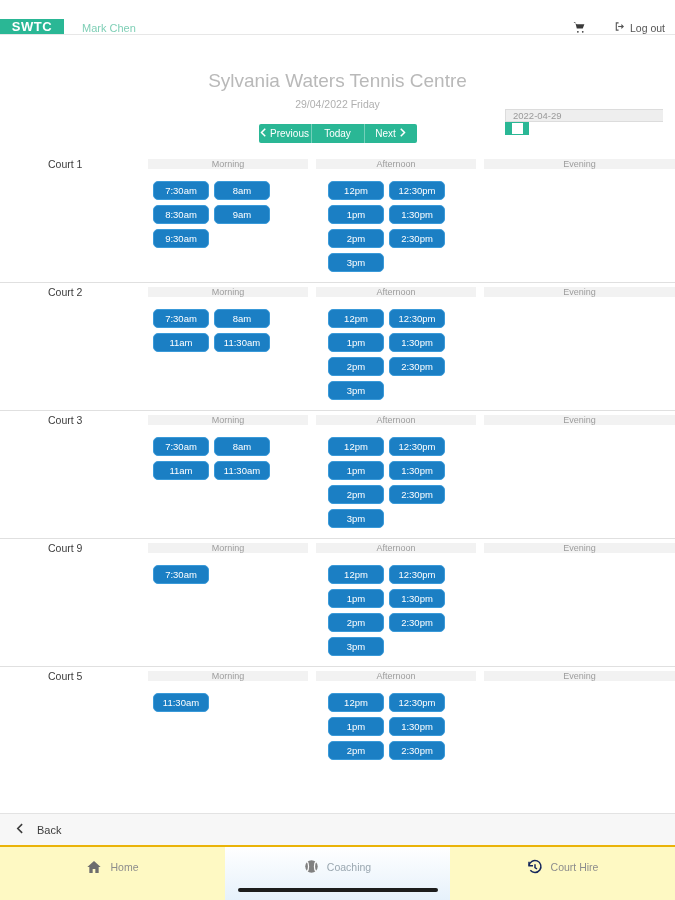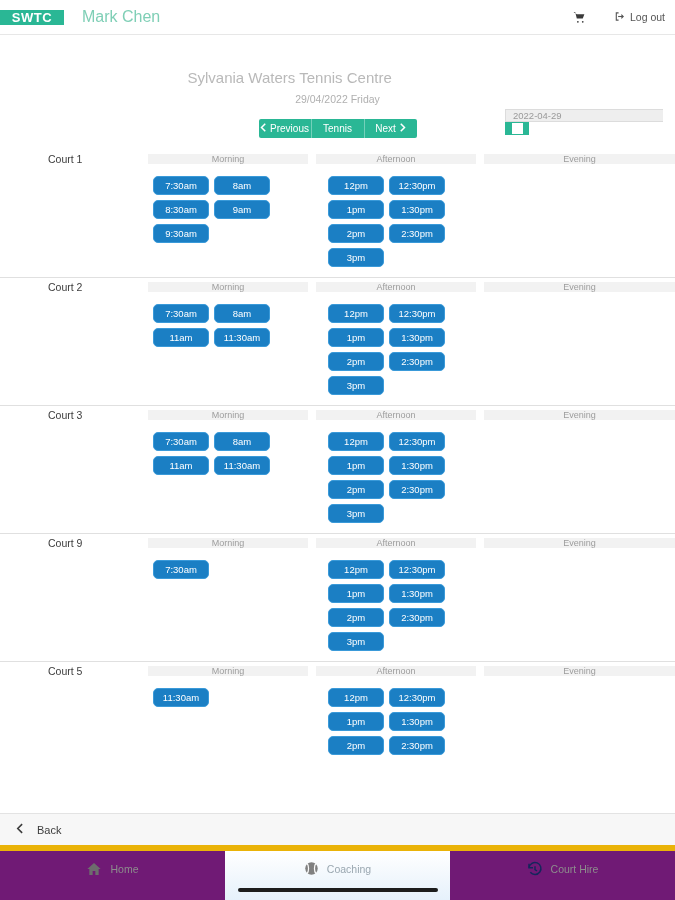--- a/index.html
+++ b/index.html
@@ -10,53 +10,54 @@
     overflow: hidden;
   }
   body { position: relative; }
 
   
   .topbar {
     height: 35px;
     background: #ffffff;
     border-bottom: 1px solid #e7e7e7;
     display: flex;
-    align-items: center;
+    align-items: flex-end;
     position: relative;
   }
   .brand {
     width: 64px;
     background: #2ab795;
     color: #ffffff;
     font-size: 13px;
     font-weight: bold;
     letter-spacing: .5px;
     display: flex; align-items: center; justify-content: center;
   }
   .username {
     display: flex; align-items: center;
     padding-left: 18px;
-    font-size: 16px;
+    font-size: 11px;
     color: #7fcfb6;
   }
   .topbar-right {
     margin-left: auto;
     display: flex; align-items: center; gap: 28px;
     padding-right: 10px;
   }
   .cart-icon { color: #3a3a3a; display:flex; align-items:center; }
   .logout {
     display: flex; align-items: center; gap: 5px;
     font-size: 10.5px; color: #555;
   }
 
   
   .title-area { position: relative; padding-top: 34px; }
   .venue-title {
-    font-size: 15px;
+    text-align: center;
+    font-size: 19px;
     font-weight: 400;
     color: #b9b9b9;
     line-height: 1.25;
     width: 300px;
     margin: 0 auto;
   }
   .venue-date {
     text-align: center;
     font-size: 10.5px;
     color: #b0b0b0;
@@ -173,22 +174,22 @@
     font-size: 11px;
     color: #3c3c3c;
     cursor: pointer;
   }
 
   
   .bottomnav {
     position: absolute;
     left: 0; right: 0; bottom: 0;
     height: 55px;
-    background: #701a75;
-    border-top: 6px solid #eab308;
+    background: #fef9c3;
+    border-top: 2px solid #eab308;
     display: flex;
   }
   .navtab {
     flex: 1;
     display: flex; align-items: center; justify-content: center;
     gap: 8px;
     font-size: 10.5px;
     color: #8d8d8d;
     padding-bottom: 14px;
     cursor: pointer;
@@ -248,21 +249,21 @@
     <div>
       <span>
         <svg width="6" height="9" viewBox="0 0 8 12" fill="none" stroke="currentColor" stroke-width="2">
             <path d="M7 1L2 6l5 5"></path>
           </svg>
       </span>
       <span>Previous</span>
     </div>
     <div class="divider"></div>
     <div>
-      <span>Tennis</span>
+      <span>Today</span>
     </div>
     <div class="divider"></div>
     <div>
       <span>Next</span>
       <span>
         <svg width="6" height="9" viewBox="0 0 8 12" fill="none" stroke="currentColor" stroke-width="2">
             <path d="M1 1l5 5-5 5"></path>
           </svg>
       </span>
     </div>

